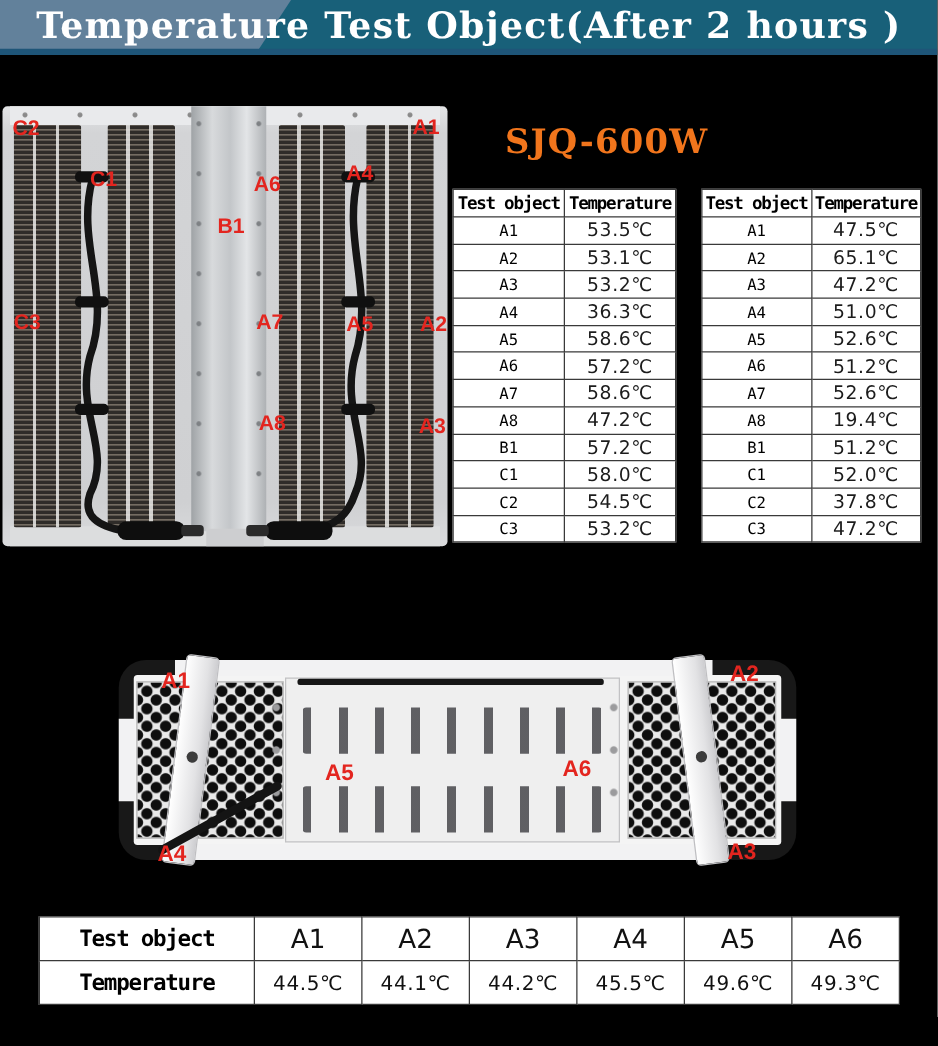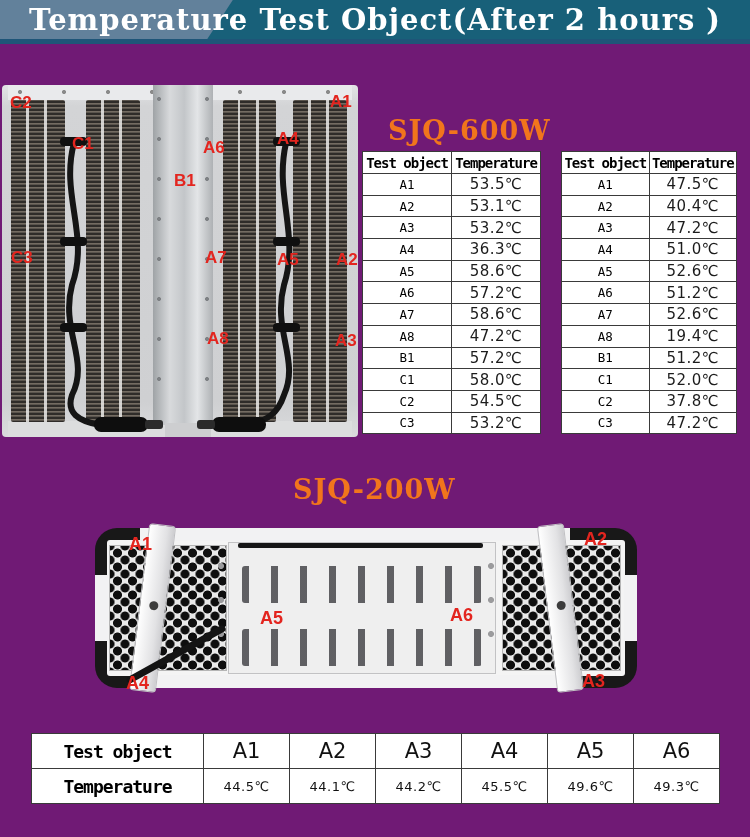--- a/index.html
+++ b/index.html
@@ -1,30 +1,30 @@
 <!DOCTYPE html>
 <html><head>
 <meta charset="utf-8">
 <style>
   * { margin:0; padding:0; box-sizing:border-box; }
   body { background:#ffffff; font-family:"DejaVu Sans", sans-serif; }
-  .page { position:relative; width:750px; height:837px; background:#701a75; overflow:hidden; }
+  .page { position:relative; width:750px; height:837px; background:#000000; overflow:hidden; }
 
   
   .banner { position:absolute; left:0; top:0; width:750px; height:44px; background:#186079; }
   .banner-light { position:absolute; left:0; top:0; width:240px; height:44px;
     background:#62819b; clip-path:polygon(0 0,97% 0,85% 100%,0 100%); }
   .banner-strip { position:absolute; left:0; bottom:0; width:100%; height:5px; background:#1e5578; }
   .banner h1 { position:absolute; left:0; top:3px; width:100%; text-align:center;
     font-family:"DejaVu Serif", serif; font-weight:bold; font-size:29px; color:#ffffff; letter-spacing:1px; }
 
   
   .prod-heading { position:absolute; font-family:"DejaVu Serif", serif; font-weight:bold;
     font-size:27px; color:#f1751c; letter-spacing:1px; }
-  .h600 { left:388px; top:98px;margin-top:17px; }
+  .h600 { left:404px; top:98px; }
   .h480 { left:575px; top:98px; }
   .h200 { left:293px; top:474px; }
 
   
   .photo600 { position:absolute; left:2px; top:85px; width:356px; height:352px;
     background:linear-gradient(180deg,#e3e4e6 0,#d3d4d6 6%,#cfd0d2 90%,#dadbdd 100%);
     border-radius:4px; }
   .p6-topstrip { position:absolute; left:6px; top:0; width:344px; height:15px;
     background:#e9eaec;
     background-image:radial-gradient(circle 2px at 12px 7px,#8a8a8a 1.6px,transparent 2.4px);
@@ -104,21 +104,21 @@
     border-radius:4px; transform:rotate(-29deg); transform-origin:left center; top:150px; }
   .photo200 .red-label { font-size:18px; }
 
   
   .bottom-table { position:absolute; left:31px; top:733px; border-collapse:collapse; table-layout:fixed;
     background:#ffffff; }
   .bottom-table td { border:1.6px solid #3a3a3a; text-align:center; height:35px; }
   .bottom-table td.rowhead { width:172px; font-family:"DejaVu Sans Mono", monospace;
     font-weight:bold; font-size:18px; letter-spacing:-1px; }
   .bottom-table td.objcell { width:86px; font-size:21px; color:#111; }
-  .bottom-table td.tempcell { width:86px; font-size:13px; letter-spacing:.5px; color:#111; }
+  .bottom-table td.tempcell { width:86px; font-size:16px; letter-spacing:.5px; color:#111; }
 </style>
 </head>
 <body>
 
 <div class="page">
 
   <div class="banner">
     <div class="banner-light"></div>
     <div class="banner-strip"></div>
     <h1>Temperature Test Object(After 2 hours )</h1>
@@ -157,21 +157,20 @@
         <span class="red-label" style="left: 9px; top: 164px;">C3</span>
         <span class="red-label" style="left: 203px; top: 164px;">A7</span>
         <span class="red-label" style="left: 275px; top: 166px;">A5</span>
         <span class="red-label" style="left: 334px; top: 166px;">A2</span>
         <span class="red-label" style="left: 205px; top: 245px;">A8</span>
         <span class="red-label" style="left: 333px; top: 247px;">A3</span>
       </div>
   </div>
 
   <h2 class="prod-heading h600">SJQ-600W</h2>
-  <h2 class="prod-heading h200">SJQ-200W</h2>
 
   <table class="side-table t600" id="table600">
       <tbody>
         <tr>
           <th>Test object</th>
           <th>Temperature</th>
         </tr>
         <tr>
           <td class="obj">A1</td>
           <td class="temp">53.5℃</td>
@@ -227,21 +226,21 @@
         <tr>
           <th>Test object</th>
           <th>Temperature</th>
         </tr>
         <tr>
           <td class="obj">A1</td>
           <td class="temp">47.5℃</td>
         </tr>
         <tr>
           <td class="obj">A2</td>
-          <td class="temp">40.4℃</td>
+          <td class="temp">65.1℃</td>
         </tr>
         <tr>
           <td class="obj">A3</td>
           <td class="temp">47.2℃</td>
         </tr>
         <tr>
           <td class="obj">A4</td>
           <td class="temp">51.0℃</td>
         </tr>
         <tr>

